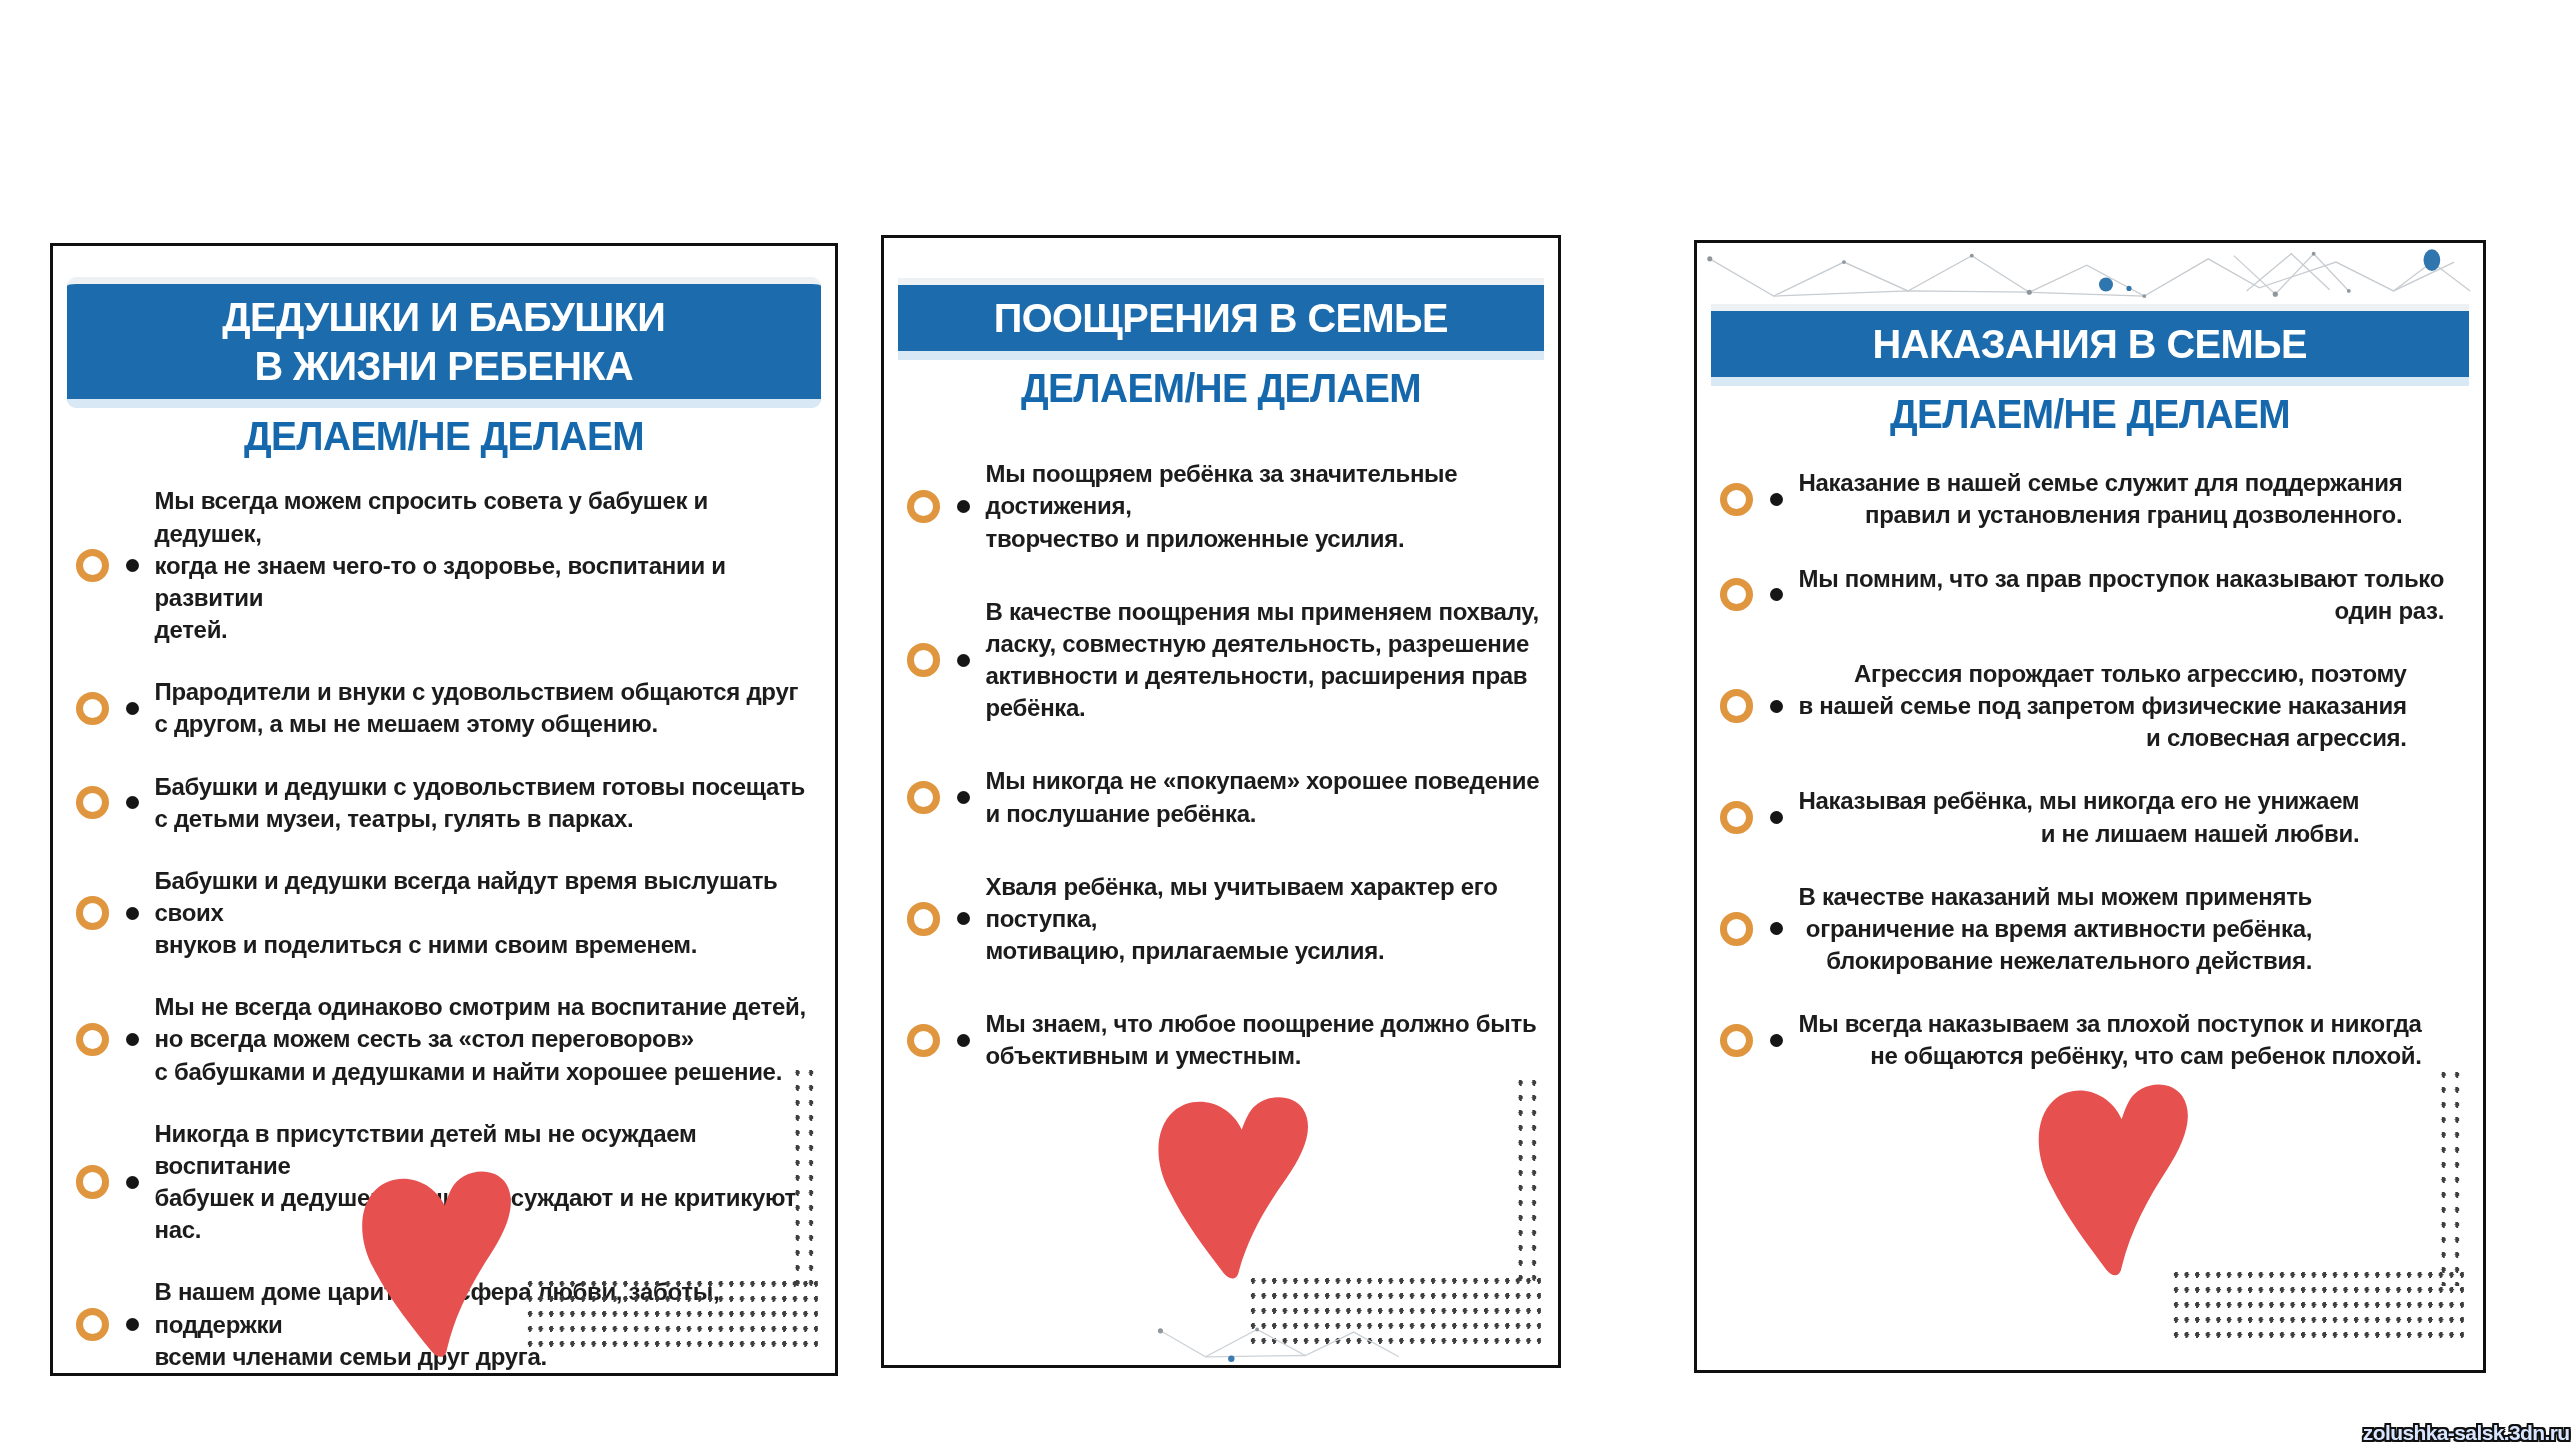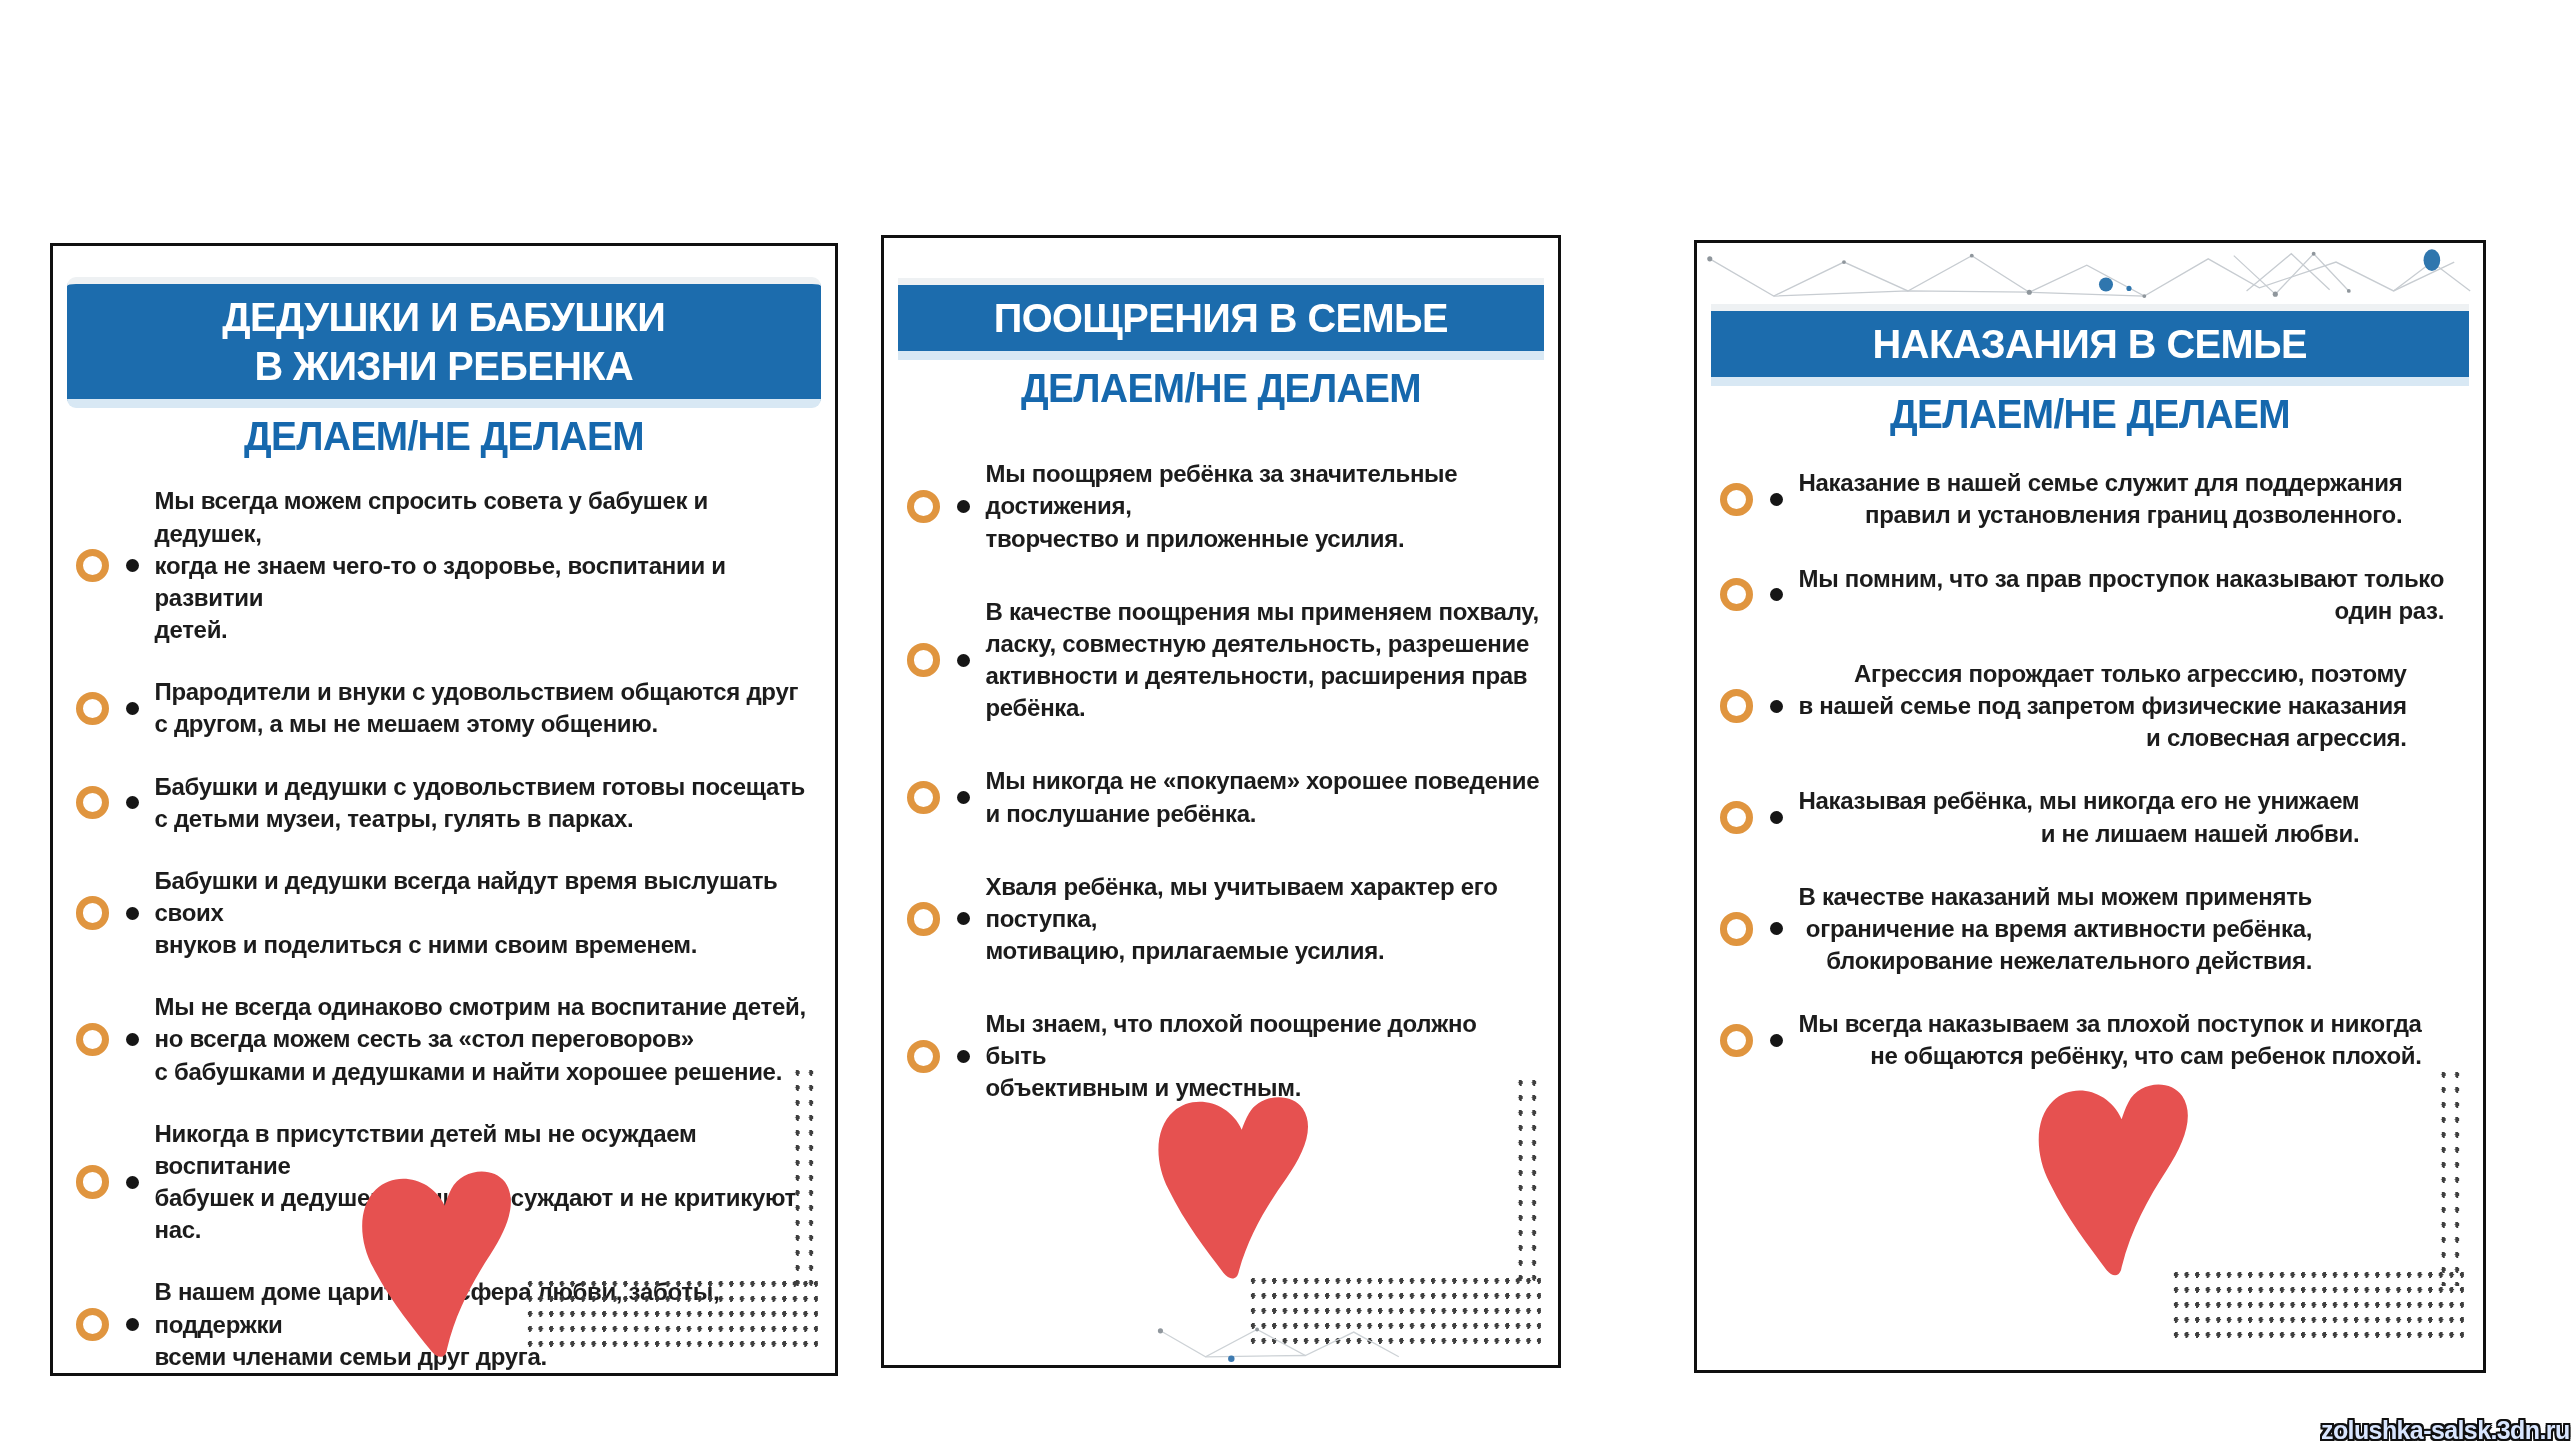--- a/index.html
+++ b/index.html
@@ -78,21 +78,21 @@
   .card-1 .dots-block{right:16.7px;bottom:23px;}
   .card-2 .dots-block{right:16.7px;bottom:18px;}
   .card-3 .dots-block{right:19.3px;bottom:29px;}
 
   .network-top{display:none;position:absolute;top:2.6px;left:0;width:100%;height:61px;}
   .card-3 .network-top{display:block;}
   .network-bottom{display:none;position:absolute;bottom:2.6px;left:270px;width:335px;height:39px;}
   .card-2 .network-bottom{display:block;}
 
   .watermark{
-    position:absolute;right:6.4px;bottom:3.9px;font-size:25px;font-weight:bold;
+    position:absolute;right:6.4px;bottom:3.9px;font-size:21px;font-weight:bold;
     color:#d9e6ff;letter-spacing:-0.6px;
     text-shadow:-1.9px -1.9px 0 #101010,1.9px -1.9px 0 #101010,-1.9px 1.9px 0 #101010,
                  1.9px 1.9px 0 #101010,0 -1.9px 0 #101010,0 1.9px 0 #101010,
                  -1.9px 0 0 #101010,1.9px 0 0 #101010;
   }
 </style>
 </head>
 <body>
 
 <div class="poster-row">
@@ -187,21 +187,21 @@
   </div>
         <div class="item">
     <span class="ring"></span>
     <span class="bullet"></span>
     <div class="item-text">Хваля ребёнка, мы учитываем характер его поступка,
 мотивацию, прилагаемые усилия.</div>
   </div>
         <div class="item">
     <span class="ring"></span>
     <span class="bullet"></span>
-    <div class="item-text">Мы знаем, что плохой поощрение должно быть
+    <div class="item-text">Мы знаем, что любое поощрение должно быть
 объективным и уместным.</div>
   </div>
       </div>
     <div class="heart">
       <svg viewBox="0 0 100 130" preserveAspectRatio="none">
         <path fill="#e65150" d="M48 30 C42 12 24 6 13 17 C3 27 2 48 9 66 C17 88 28 106 36 120 C39 125 43 125 44 119 C50 96 60 78 70 62 C80 46 86 30 80 18 C74 7 58 8 52 20 C50 24 49 27 48 30 Z"></path>
       </svg>
     </div>
     <div class="dots-vcol"></div>
     <div class="dots-block"></div>

